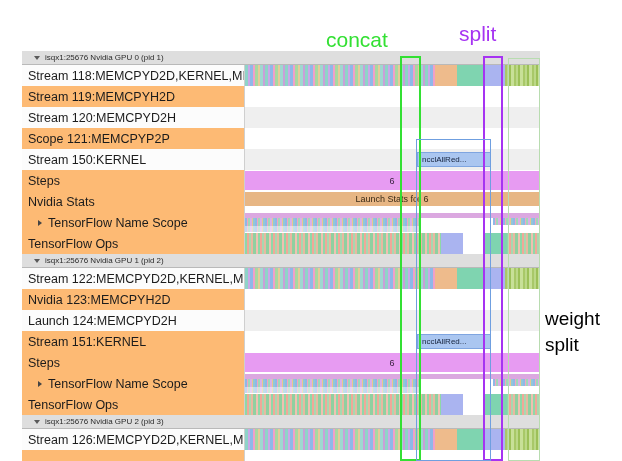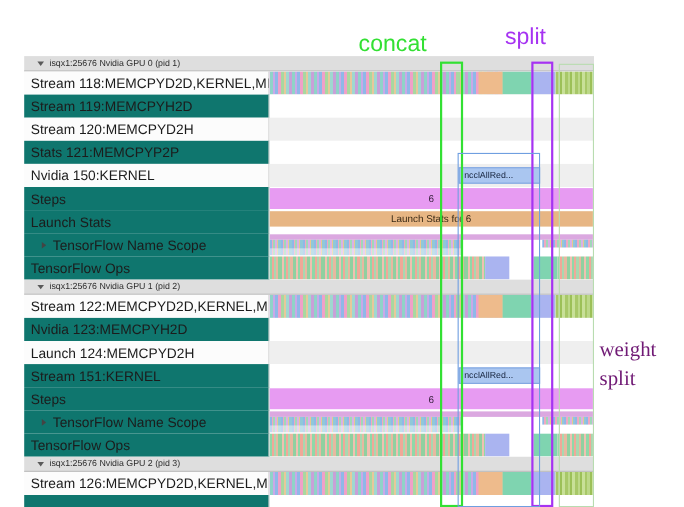--- a/index.html
+++ b/index.html
@@ -7,21 +7,21 @@
     width:622px;height:461px;position:relative;overflow:hidden;
     font-family:"Liberation Sans", sans-serif;
     -webkit-font-smoothing:antialiased;
   }
 
   
   .annot{position:absolute;white-space:nowrap;font-weight:400;}
   #annot-concat{left:326px;top:28px;font-size:21px;color:#33e033;}
   #annot-split{left:459px;top:22px;font-size:21px;color:#a633f2;}
   #annot-nccl{left:428px;top:108px;font-size:20px;color:#4a7fd4;}
-  #annot-weight-update{left:545px;top:306px;font-size:19px;color:#701a75;line-height:26px;font-family:Liberation Serif, serif;}
+  #annot-weight-update{left:545px;top:306px;font-size:19px;color:#000000;line-height:26px;}
   #annot-weight-update span{display:block;}
 
   
   #trace{position:absolute;left:22px;top:51px;width:518px;height:410px;}
 
   .group-header{
     height:14px;background:#dedede;border-bottom:1px solid #b9b9b9;
     display:flex;align-items:center;padding-left:12px;box-sizing:border-box;
     font-size:8px;color:#2b2b2b;
   }
@@ -32,21 +32,21 @@
   .caret-right{
     width:0;height:0;border-top:3.5px solid transparent;border-bottom:3.5px solid transparent;
     border-left:4.5px solid #444;margin-right:6px;flex:0 0 auto;
   }
 
   .row{height:21px;display:flex;align-items:stretch;position:relative;}
   .row .label{
     width:223px;flex:0 0 223px;box-sizing:border-box;
     padding-left:6px;display:flex;align-items:center;
     font-size:12.5px;color:#1c1c1c;overflow:hidden;white-space:nowrap;
-    border-right:1px solid #cfcfcf;background:#0f766e;
+    border-right:1px solid #cfcfcf;background:#fdba74;
   }
   .row.indent .label{padding-left:16px;}
   .row .track{flex:1 1 auto;position:relative;overflow:hidden;background:#fff;}
   .row.alt .track{background:#efefef;}
   .row.alt .label{background:#fcfcfc;}
 
   .bar{position:absolute;top:2px;height:17px;}
   .bar.full{top:0;height:21px;}
 
   .steps-bar{
@@ -129,43 +129,43 @@
       <div class="track"></div>
     </div>
     <div class="row alt">
       <div class="label">
         <span>Stream 120:MEMCPYD2H</span>
       </div>
       <div class="track"></div>
     </div>
     <div class="row">
       <div class="label">
-        <span>Stats 121:MEMCPYP2P</span>
-      </div>
-      <div class="track"></div>
-    </div>
-    <div class="row alt">
-      <div class="label">
-        <span>Nvidia 150:KERNEL</span>
+        <span>Scope 121:MEMCPYP2P</span>
+      </div>
+      <div class="track"></div>
+    </div>
+    <div class="row alt">
+      <div class="label">
+        <span>Stream 150:KERNEL</span>
       </div>
       <div class="track">
         <div class="nccl-bar" style="left: 172px; width: 74px;">ncclAllRed...</div>
       </div>
     </div>
     <div class="row">
       <div class="label">
         <span>Steps</span>
       </div>
       <div class="track">
         <div class="steps-bar" style="width: 294px;">6</div>
       </div>
     </div>
     <div class="row">
       <div class="label">
-        <span>Launch Stats</span>
+        <span>Nvidia Stats</span>
       </div>
       <div class="track">
         <div class="launch-bar" style="width: 294px;">Launch Stats for 6</div>
       </div>
     </div>
     <div class="row indent">
       <div class="label">
         <span class="caret-right"></span>
         <span>TensorFlow Name Scope</span>
       </div>

